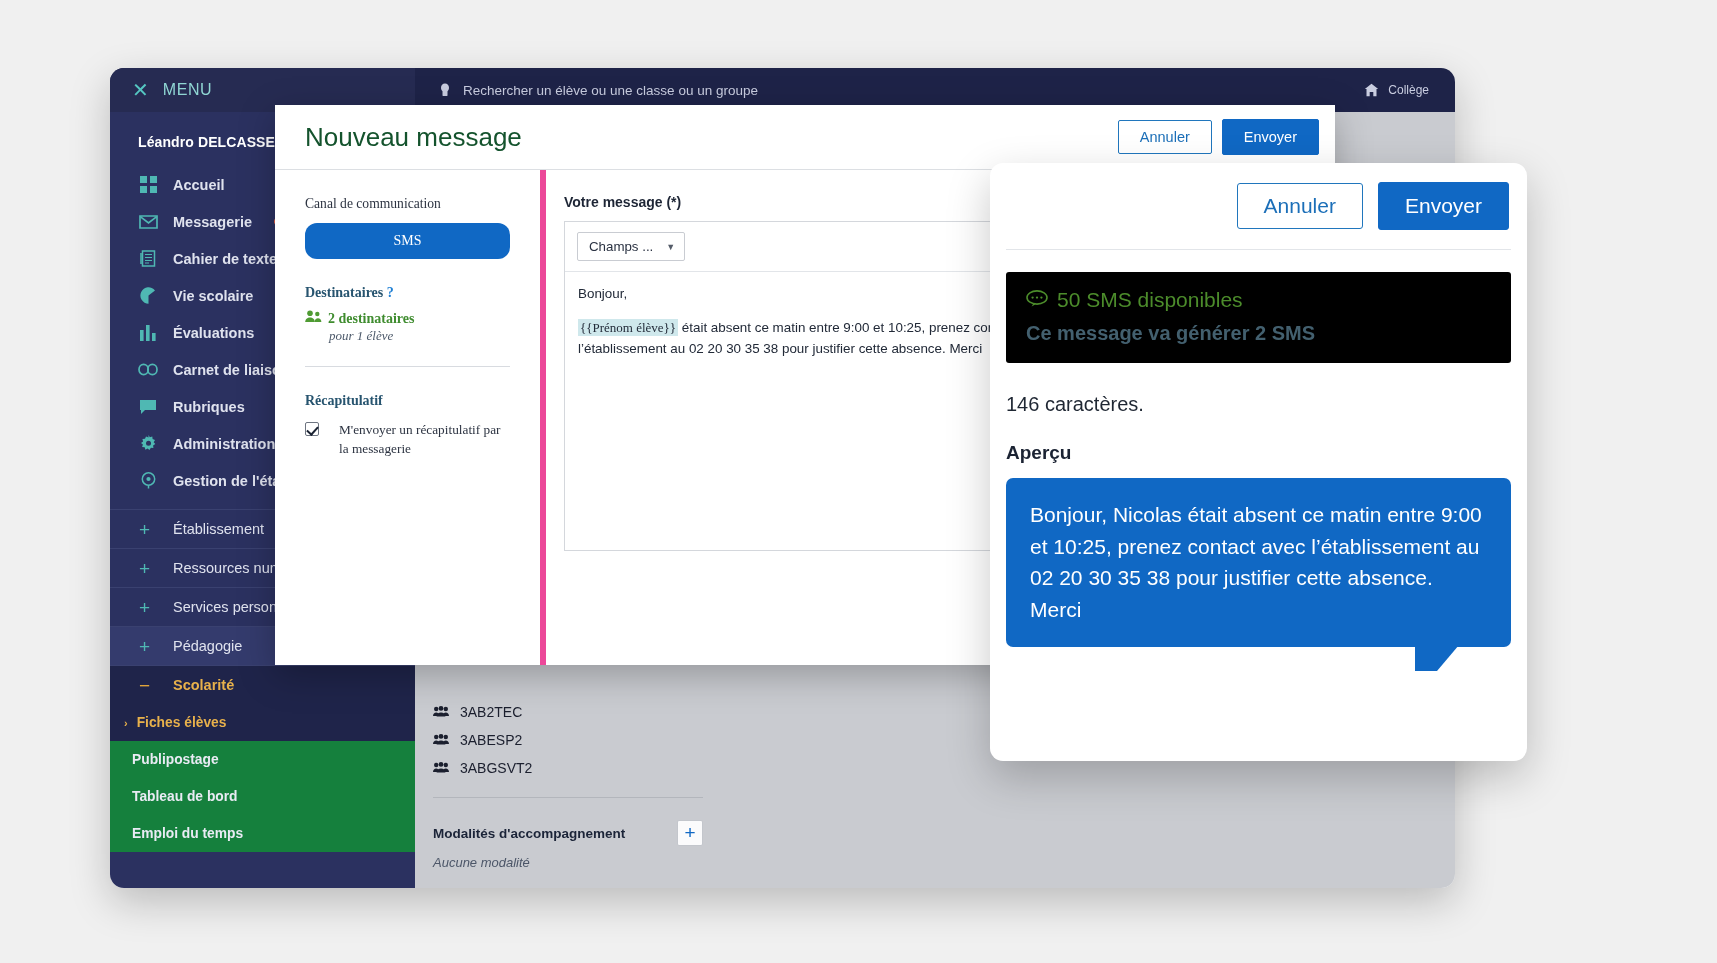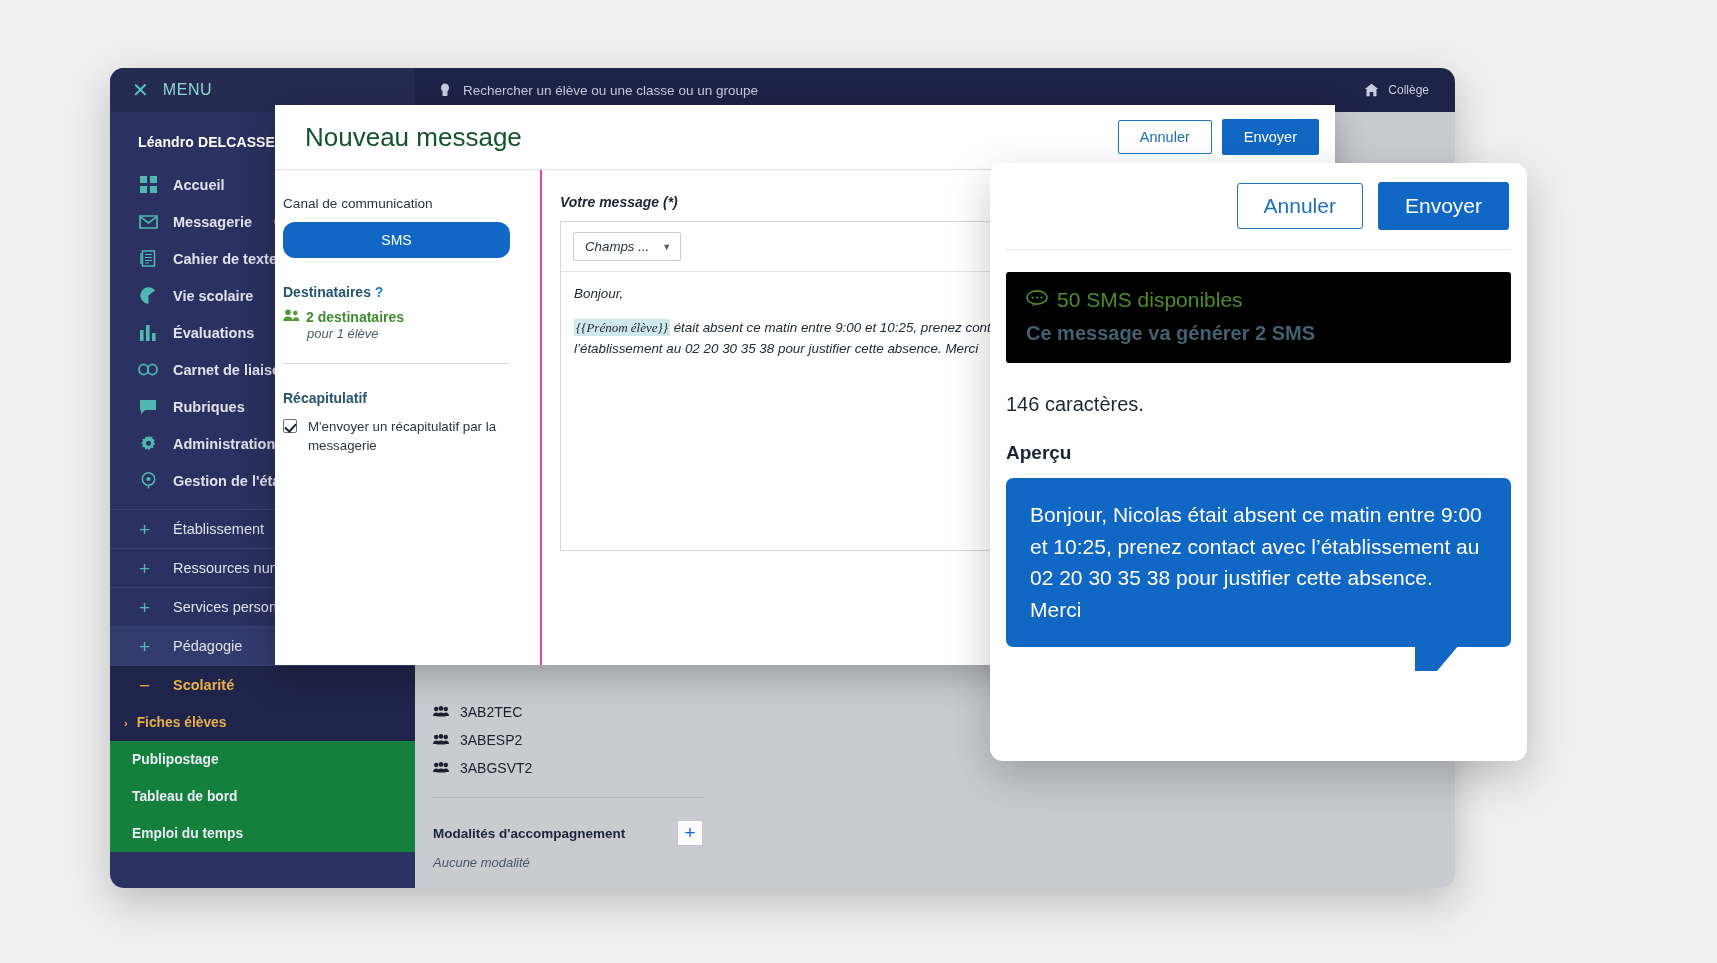--- a/index.html
+++ b/index.html
@@ -75,42 +75,42 @@
   .m1-title{ font-size:26px; color:#14532d; font-weight:400; flex:1; }
   .btn-ghost{
     border:1px solid #2076bd; color:#1c6fb8; background:#fff; font-size:14.5px;
     padding:8px 21px; border-radius:2px; cursor:pointer; font-family:inherit;
   }
   .btn-primary{
     border:1px solid #1068c4; color:#ffffff; background:#1068c4; font-size:14.5px;
     padding:9px 21px; border-radius:2px; cursor:pointer; font-family:inherit; margin-left:10px;
   }
   .m1-body{ display:flex; border-top:1px solid #dcdfe3; height:496px; }
-  .m1-left{ width:265px; padding:26px 30px 0 8px; }
+  .m1-left{ width:265px; padding:26px 30px 0 30px;font-family:Liberation Serif, serif; }
   .lbl-plain{ font-size:13.6px; color:#2d3442; }
   .sms-btn{
     margin-top:11px; width:100%; background:#1068c4; color:#fff; text-align:center;
     padding:10px 0; font-size:14px; border:none; border-radius:12px; cursor:pointer; font-family:inherit;
   }
   .sect-head{ font-size:14px; font-weight:bold; color:#27546f; margin-top:26px; }
   .qmark{ color:#1e7fd4; font-weight:bold; }
   .dest-row{ display:flex; align-items:center; gap:6px; margin-top:9px; color:#3f8c2f; font-weight:bold; font-size:14px;}
   .dest-sub{ font-size:13px; font-style:italic; color:#4d5a6b; margin-left:24px; margin-top:1px;}
   .thin-hr{ border-top:1px solid #d8dbe0; margin:22px 0 0 0; }
-  .chk-row{ display:flex; gap:11px; margin-top:11px; }
+  .chk-row{ display:flex; gap:20px; margin-top:11px; }
   .chk{
     width:14px; height:14px; border:1px solid #6d7480; border-radius:2px; background:#fff;
     flex:0 0 14px; position:relative; margin-top:2px; cursor:pointer;
   }
   .chk:after{
     content:""; position:absolute; left:3px; top:1px; width:5px; height:9px;
     border:solid #1b2333; border-width:0 2px 2px 0; transform:rotate(42deg);
   }
   .chk-txt{ font-size:13.3px; color:#2d3442; line-height:1.45; }
-  .m1-mid{ flex:1; border-left:2px solid #ec4899; padding:24px 24px 16px 18px;font-style:italic; }
+  .m1-mid{ flex:1; border-left:6px solid #ec4899; padding:24px 24px 16px 18px; }
   .msg-label{ font-size:14px; font-weight:bold; color:#1d2535; }
   .msg-box{ margin-top:11px; border:1px solid #d4d7dc; height:330px; background:#fff; }
   .msg-toolbar{ height:50px; border-bottom:1px solid #e2e5e9; display:flex; align-items:center; padding-left:12px; }
   .champs-sel{
     border:1px solid #c9ccd2; background:#fff; font-size:13.3px; color:#2a3242;
     padding:6px 9px 6px 11px; display:flex; align-items:center; gap:13px; border-radius:2px; cursor:pointer;
   }
   .champs-sel .car{ font-size:9px; color:#555c69; }
   .msg-text{ padding:12px 13px; font-size:13.4px; color:#222a38; line-height:1.52; }
   .tag{ background:#cfe8ec; font-family:"Liberation Serif", serif; font-size:13px; padding:1px 2px;}

